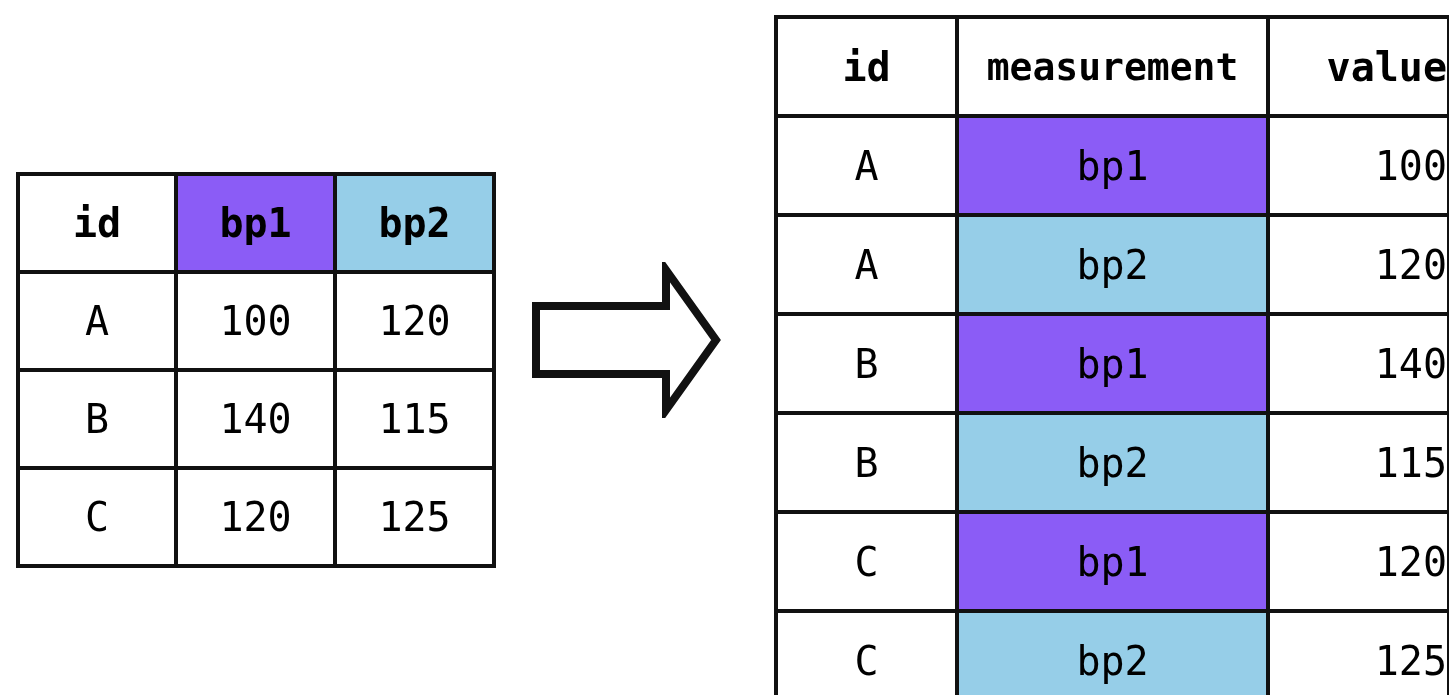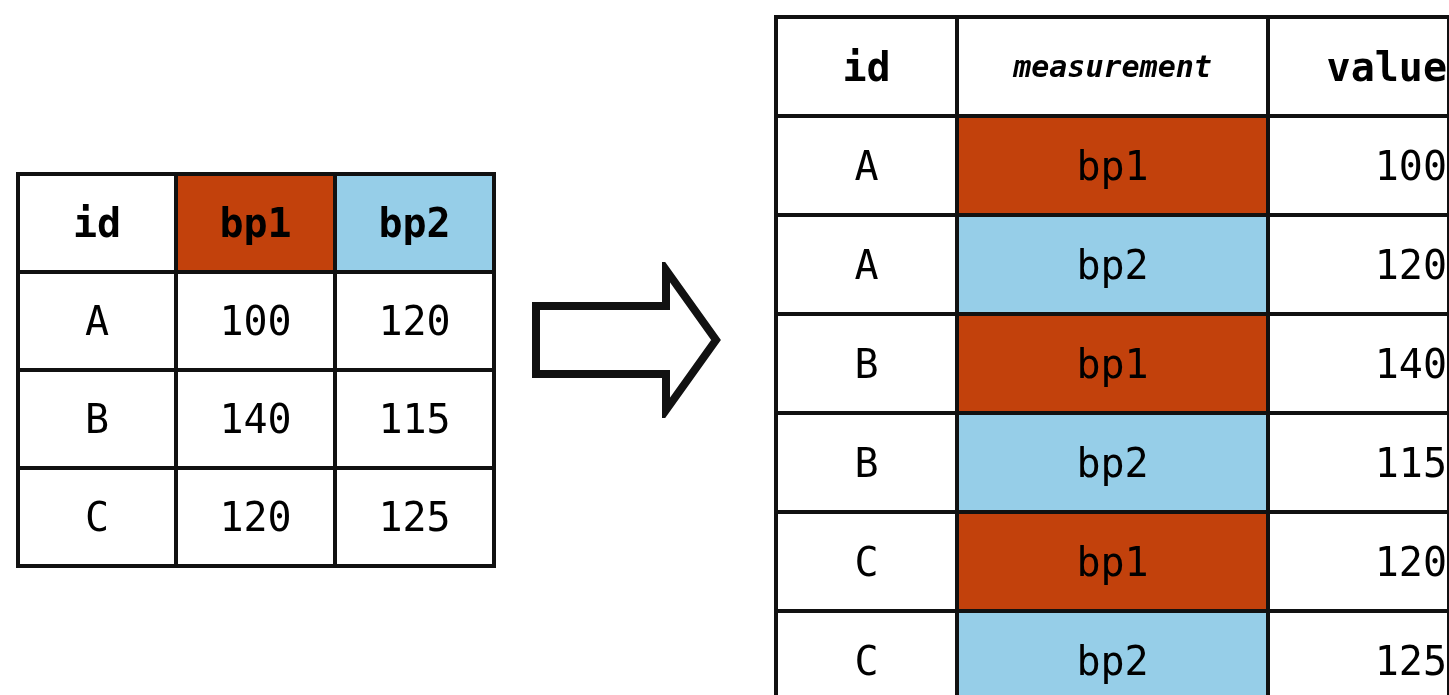--- a/index.html
+++ b/index.html
@@ -70,24 +70,24 @@
     height: 663px;
   }
   #long-table td {
     height: 95px;
     font-size: 40px;
   }
   #long-table .col-id  { width: 177px; }
   #long-table .col-m   { width: 307px; }
   #long-table .col-v   { width: 177px; text-align: right; }
   #long-table tr.hdr td { height: 95px; }
-  #long-table .col-m.hdr-m .cell-text { font-size: 30px; font-style: italic; }
-
-  
-  .fill-green { background-color: #c2410c; }
+  #long-table .col-m.hdr-m .cell-text { font-size: 38px; }
+
+  
+  .fill-green { background-color: #8b5cf6; }
   .fill-blue  { background-color: #96CEE8; }
 
   
   #transform-arrow {
     position: absolute;
     left: 528px;
     top: 262px;
     width: 196px;
     height: 156px;
   }

